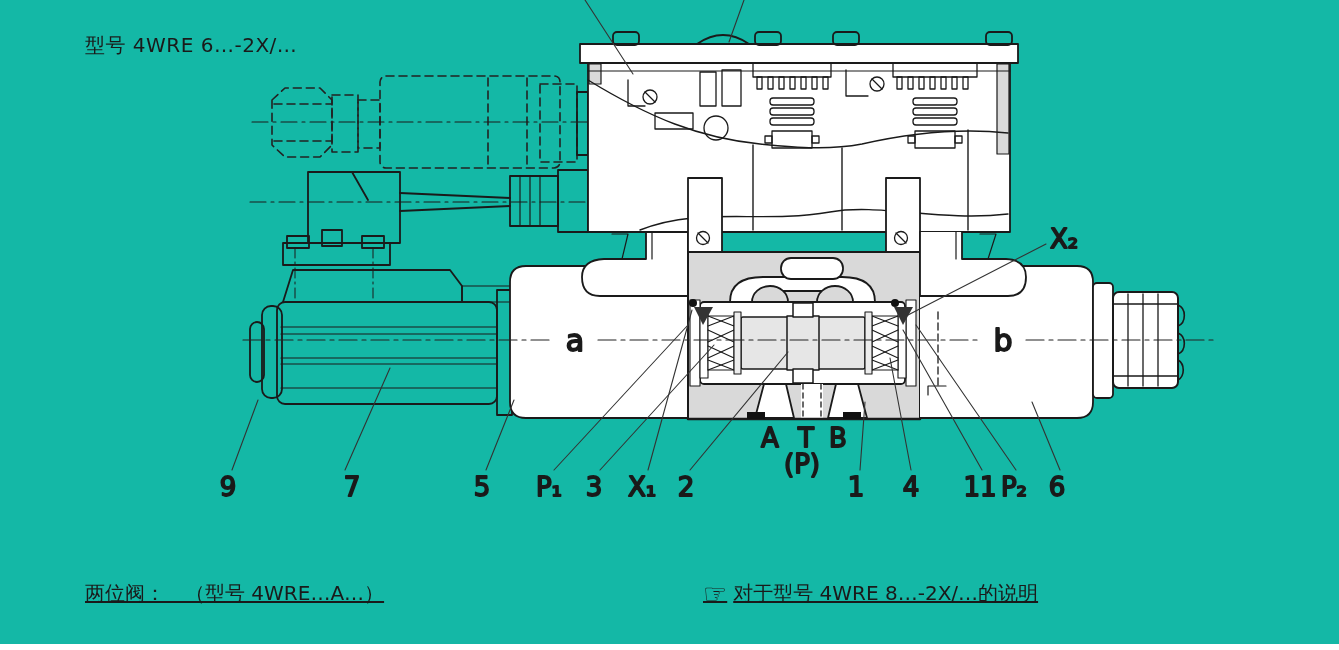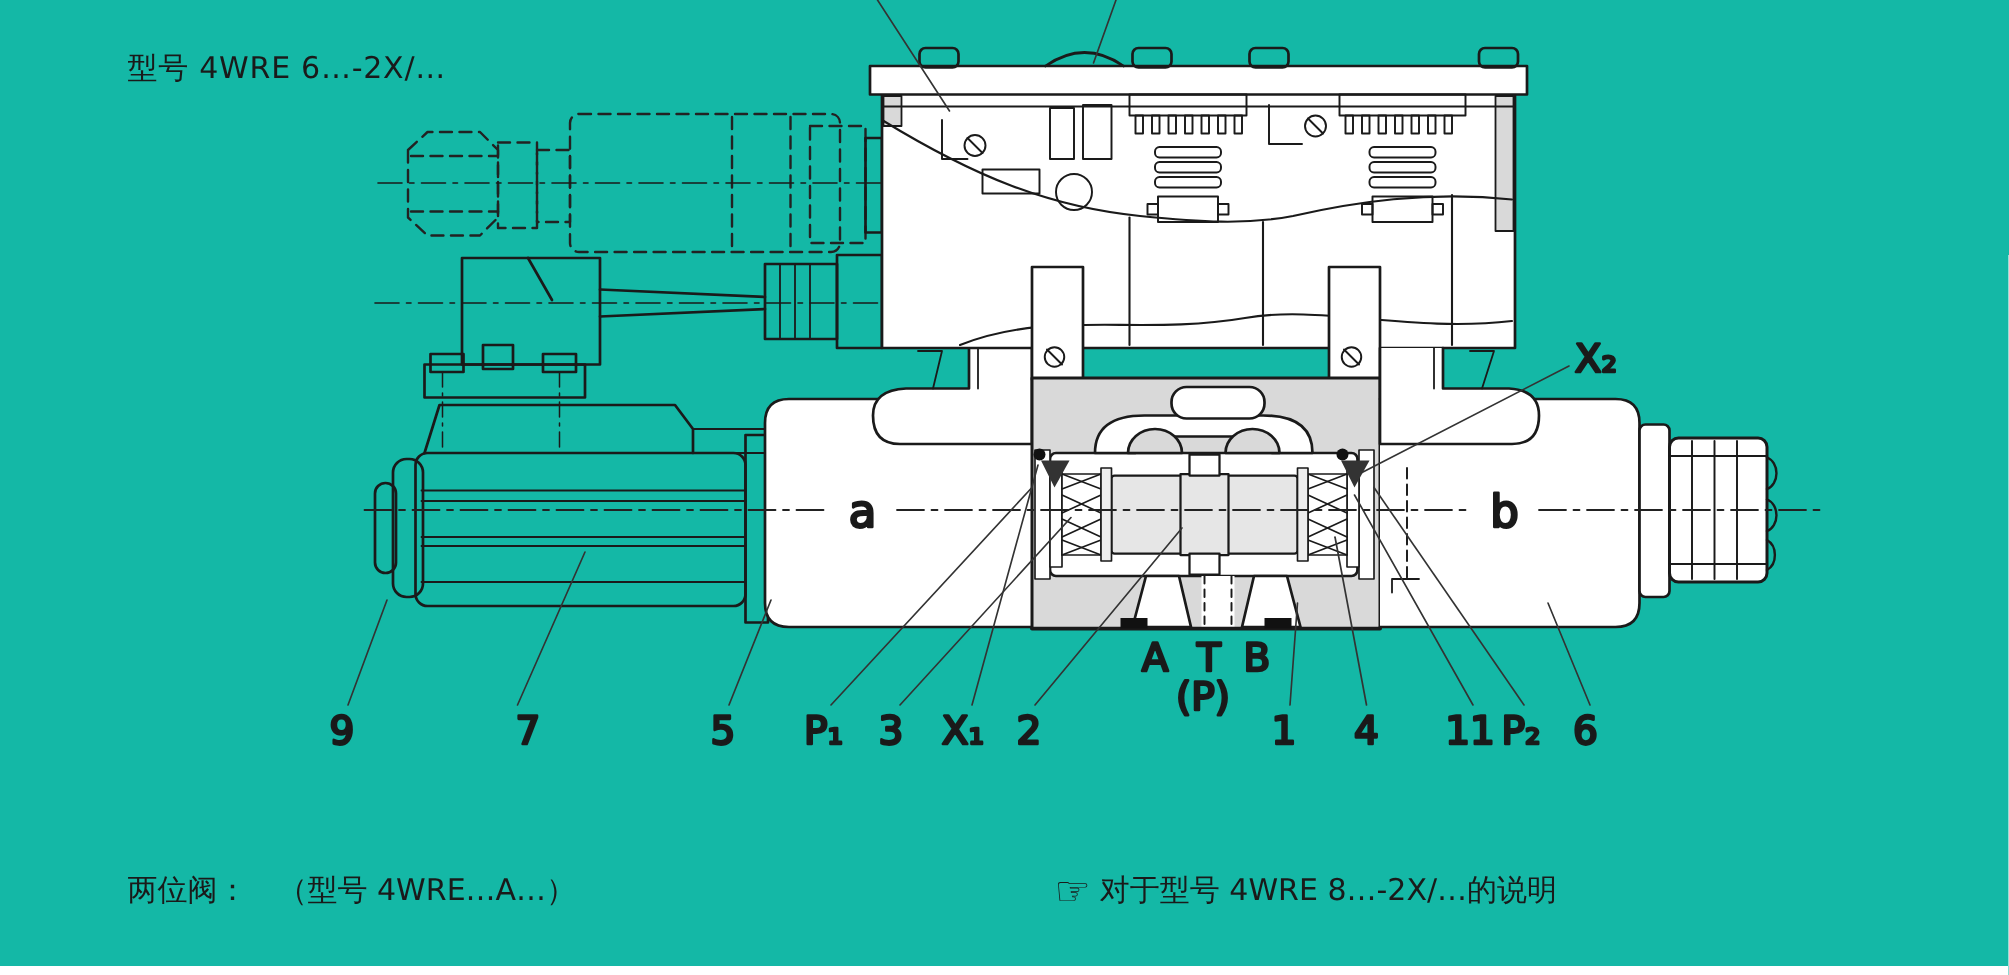--- a/index.html
+++ b/index.html
@@ -5,21 +5,21 @@
   html,body{margin:0;padding:0;background:#fff;}
   .stage{
     position:relative;width:1339px;height:644px;background:#14b8a6;overflow:hidden;
     font-family:"DejaVu Sans","Liberation Sans",sans-serif;color:#1a1a1a;
   }
   .title{
     position:absolute;left:85px;top:32px;font-size:20px;letter-spacing:0.5px;white-space:pre;
   }
   .diagram-svg{position:absolute;left:0;top:0;}
   .note{position:absolute;font-size:20px;line-height:33px;white-space:pre;}
-  .note .line{height:33px;}
+  .note .line{height:33px;text-decoration:underline;}
   .note-left{left:85px;top:511px;}
   .note-right{left:703px;top:511px;}
   .hand{font-size:27px;vertical-align:-3px;margin-right:6px;}
   svg text{fill:#1a1a1a;font-family:"DejaVu Sans","Liberation Sans",sans-serif;}
   .lbl{font-size:26px;}
   .lbl-big{font-size:30px;}
 </style>
 </head>
 <body>
 

